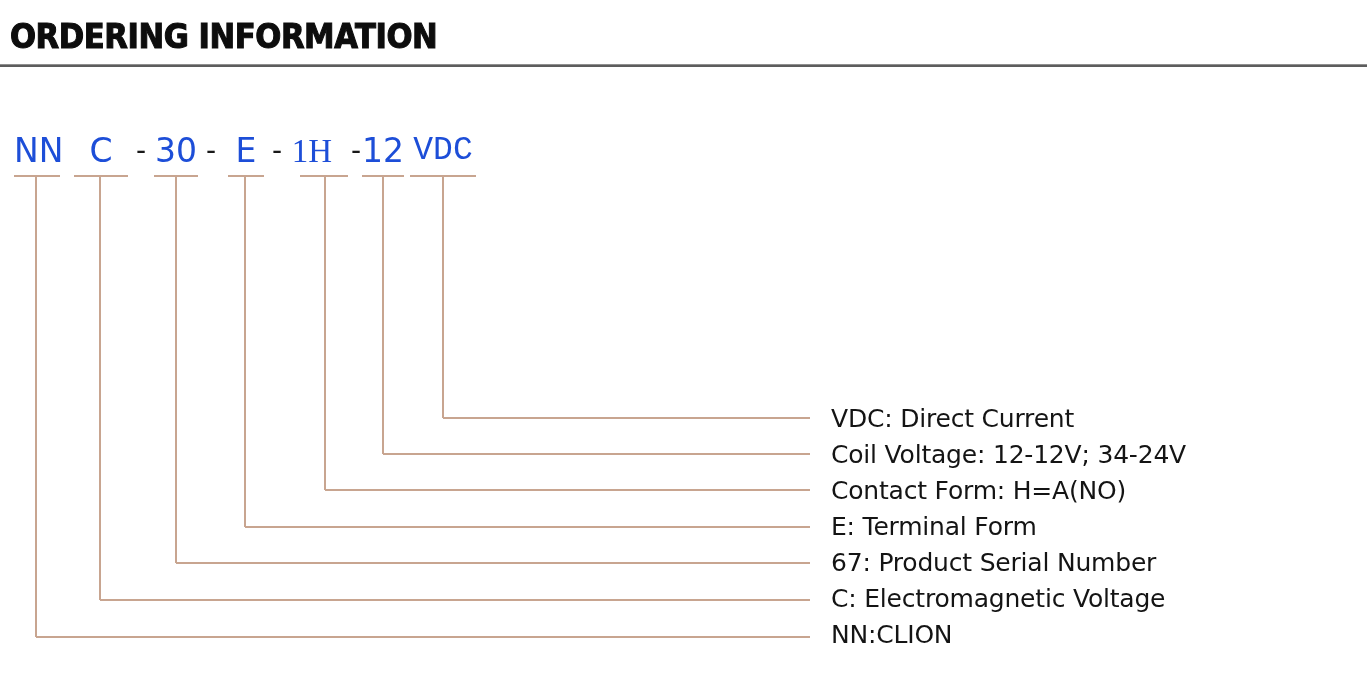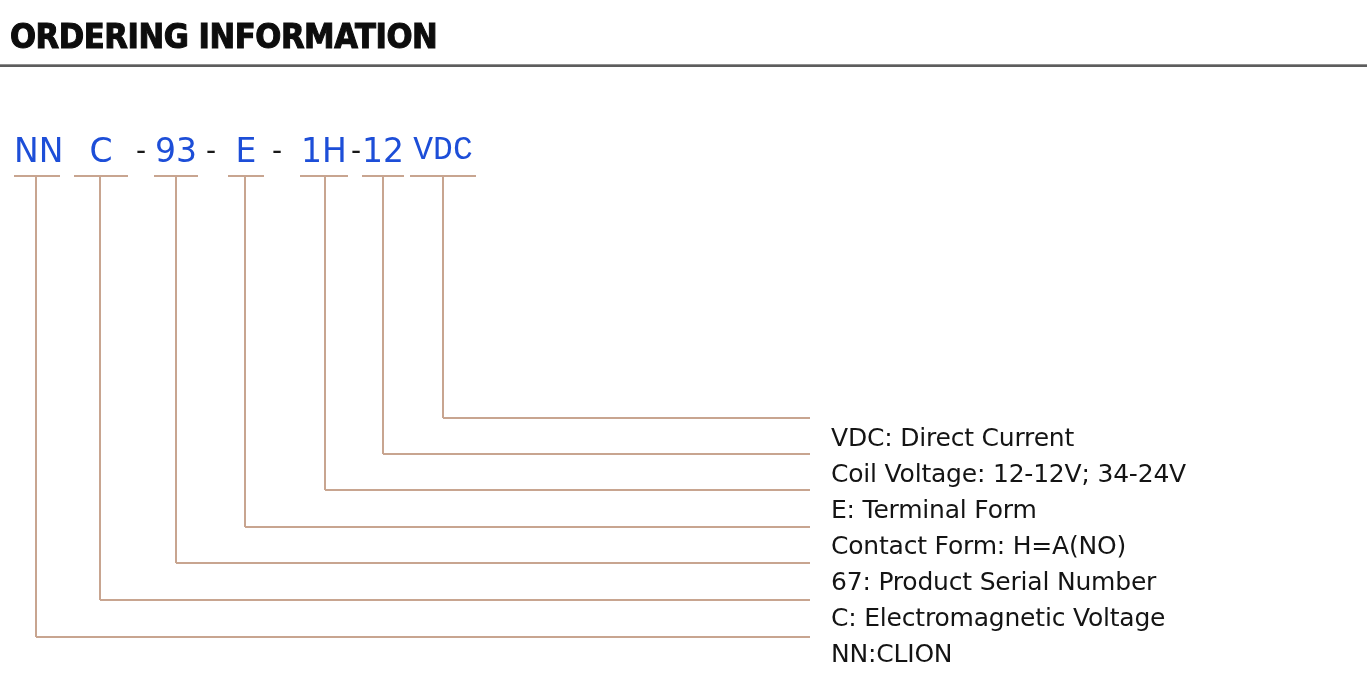--- a/index.html
+++ b/index.html
@@ -93,21 +93,21 @@
     top: 0;
     width: 1367px;
     height: 688px;
     pointer-events: none;
   }
 
   
   .legend {
     position: absolute;
     left: 831px;
-    top: 420px;
+    top: 401px;
     width: 520px;
   }
   .legend-row {
     height: 36px;
     font-family: "DejaVu Sans", sans-serif;
     font-weight: 400;
     font-size: 25px;
     line-height: 36px;
     color: #141414;
     white-space: nowrap;
@@ -120,23 +120,23 @@
 <div class="page">
 
   <div class="header">
     <div class="header-title">ORDERING INFORMATION</div>
     <div class="header-rule"></div>
   </div>
 
   <div class="code-line" id="code-line">
       <div class="code-seg" style="left: 14px; width: 46px;">NN</div>
       <div class="code-seg" style="left: 74px; width: 54px;">C</div>
-      <div class="code-seg" style="left: 154px; width: 44px;">93</div>
+      <div class="code-seg" style="left: 154px; width: 44px;">30</div>
       <div class="code-seg" style="left: 228px; width: 36px;">E</div>
-      <div class="code-seg" style="left: 300px; width: 48px;">1H</div>
+      <div class="code-seg" style="left: 288px; width: 48px; font-family: Liberation Serif, serif;">1H</div>
       <div class="code-seg" style="left: 362px; width: 42px;">12</div>
       <div class="code-seg" style="left: 410px; width: 66px; font-family: Liberation Mono, monospace;">VDC</div>
       <div class="code-dash" style="left: 128px; width: 26px;">-</div>
       <div class="code-dash" style="left: 198px; width: 26px;">-</div>
       <div class="code-dash" style="left: 264px; width: 26px;">-</div>
       <div class="code-dash" style="left: 348px; width: 16px;">-</div>
     </div>
 
   <svg class="connectors" id="connectors" viewBox="0 0 1367 688" width="1367" height="688">
       <line x1="14" y1="176" x2="60" y2="176" stroke="#c8a590" stroke-width="1.6" shape-rendering="crispEdges"></line>
@@ -158,20 +158,20 @@
       <line x1="176" y1="563" x2="810" y2="563" stroke="#c8a590" stroke-width="1.6" shape-rendering="crispEdges"></line>
       <line x1="100" y1="176" x2="100" y2="600" stroke="#c8a590" stroke-width="1.6" shape-rendering="crispEdges"></line>
       <line x1="100" y1="600" x2="810" y2="600" stroke="#c8a590" stroke-width="1.6" shape-rendering="crispEdges"></line>
       <line x1="36" y1="176" x2="36" y2="637" stroke="#c8a590" stroke-width="1.6" shape-rendering="crispEdges"></line>
       <line x1="36" y1="637" x2="810" y2="637" stroke="#c8a590" stroke-width="1.6" shape-rendering="crispEdges"></line>
     </svg>
 
   <div class="legend" id="legend">
       <div class="legend-row">VDC: Direct Current</div>
       <div class="legend-row">Coil Voltage: 12-12V; 34-24V</div>
+      <div class="legend-row">Contact Form: H=A(NO)</div>
       <div class="legend-row">E: Terminal Form</div>
-      <div class="legend-row">Contact Form: H=A(NO)</div>
       <div class="legend-row">67: Product Serial Number</div>
       <div class="legend-row">C: Electromagnetic Voltage</div>
       <div class="legend-row">NN:CLION</div>
     </div>
 
 </div>
 
 </body></html>

